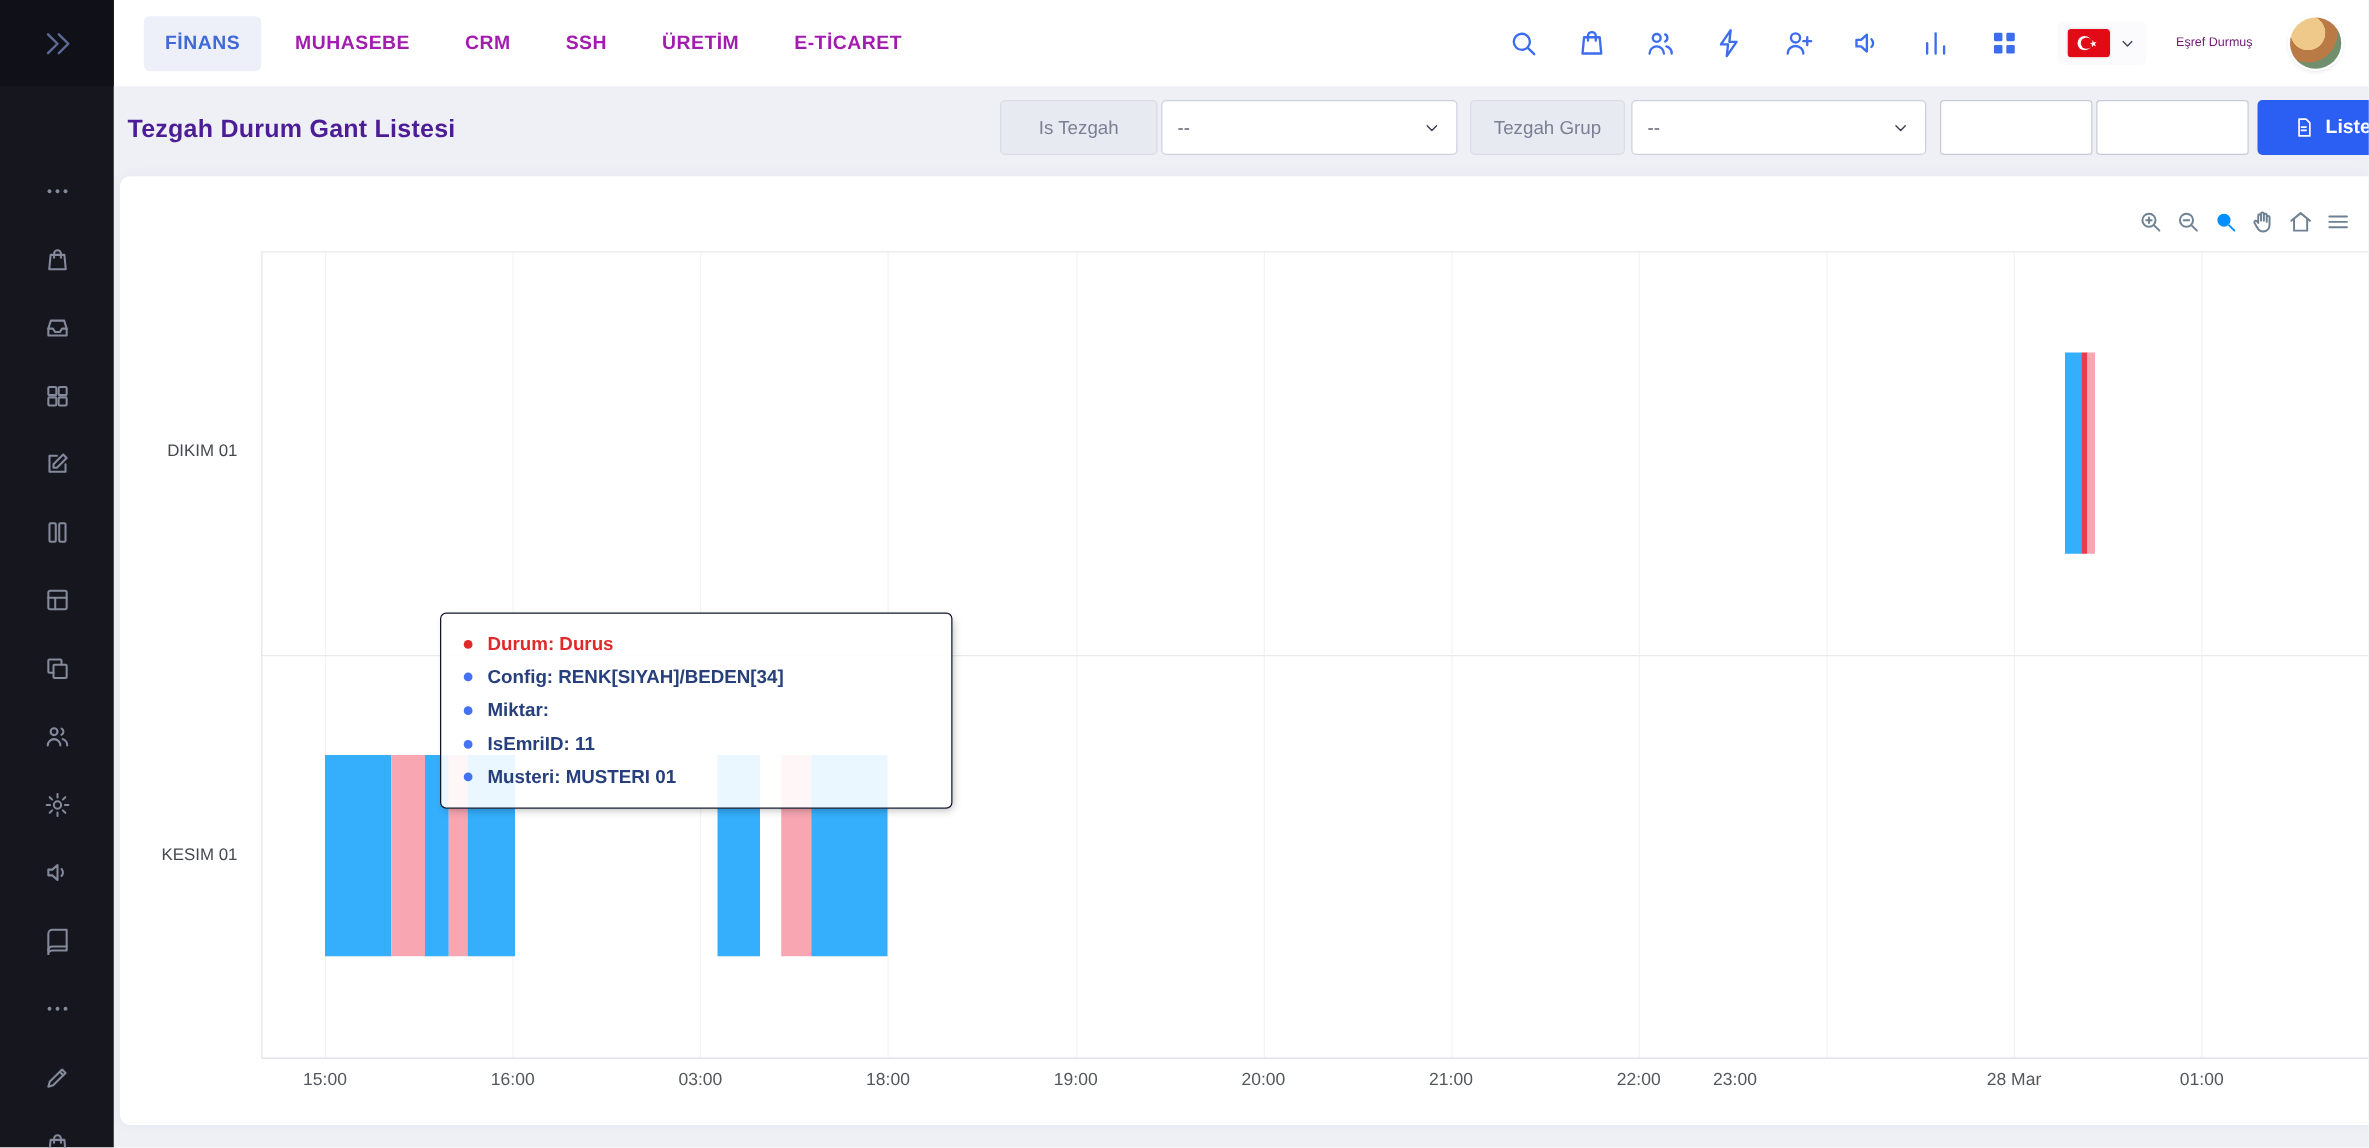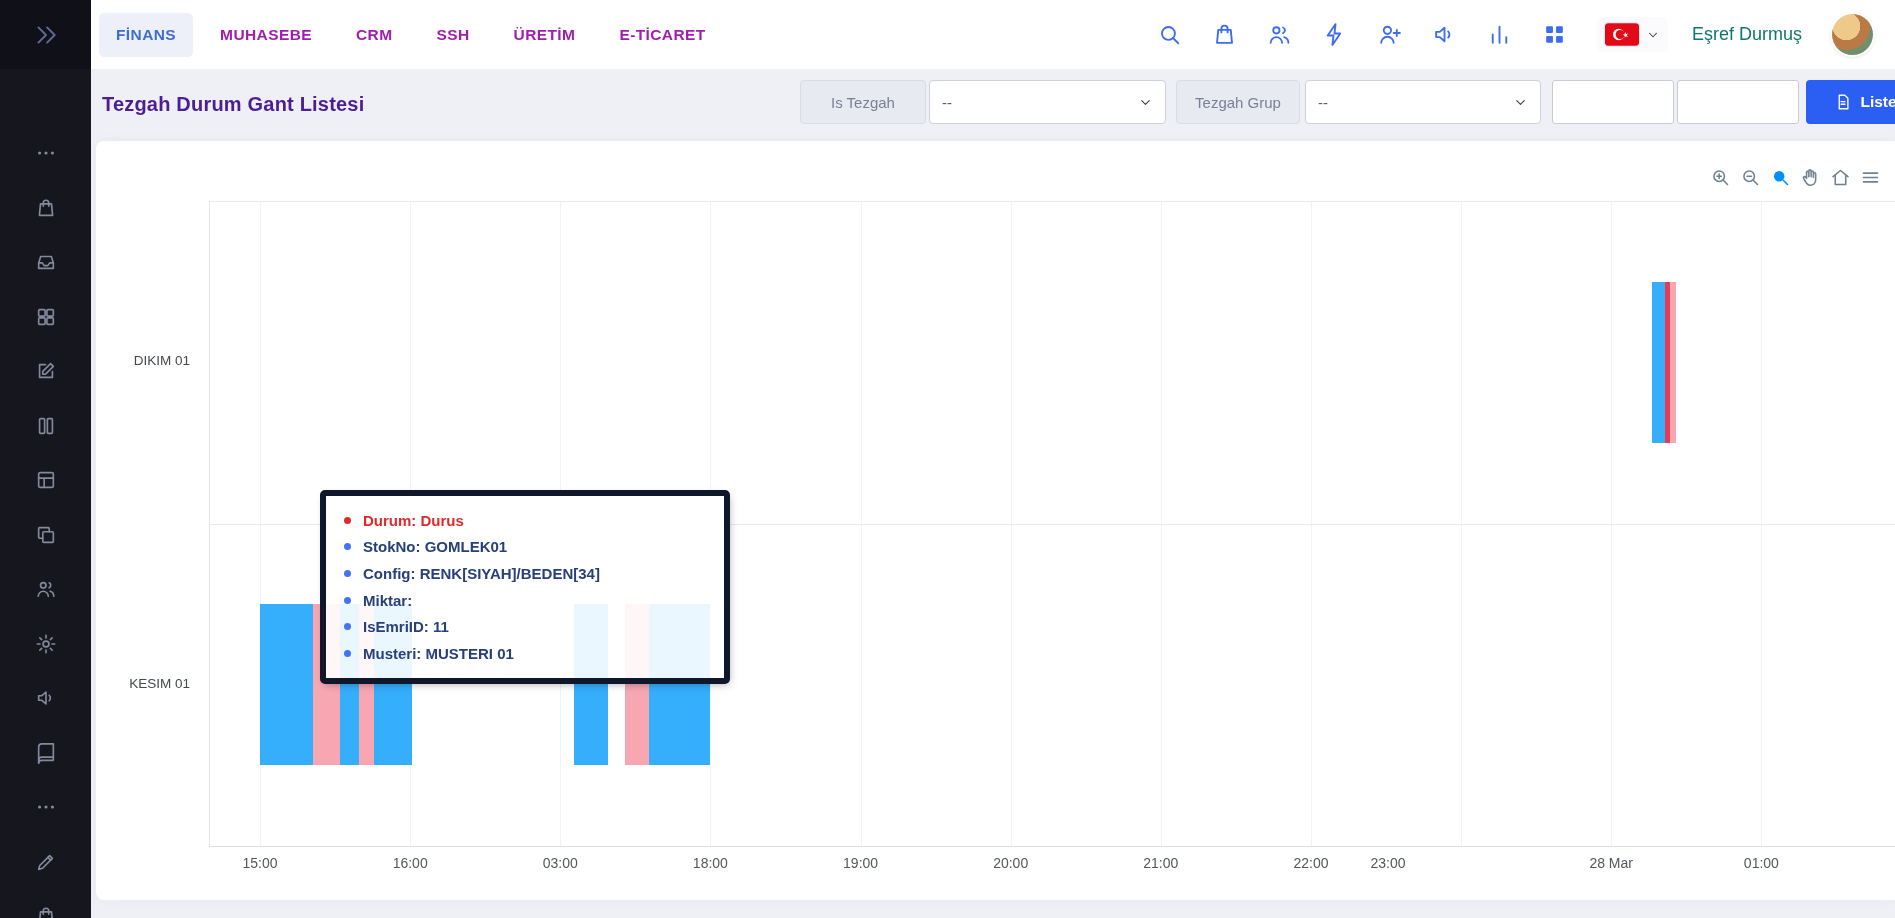--- a/index.html
+++ b/index.html
@@ -15,31 +15,31 @@
   
   .sidebar{position:absolute;left:0;top:0;width:91px;height:918px;background:#15161e;z-index:20}
   .side-logo{height:69px;display:flex;align-items:center;justify-content:center;color:#5d6a96;background:#101118;cursor:pointer}
   .side-logo svg{width:26px;height:26px}
   #side-icons{position:absolute;top:126px;left:0;right:0;display:flex;flex-direction:column}
   .side-item{height:54.5px;display:flex;align-items:center;justify-content:center;color:#848a9b;cursor:pointer}
   .side-item svg{width:22px;height:22px}
 
   
   .topbar{position:absolute;left:91px;top:0;right:0;height:69px;background:#ffffff;display:flex;align-items:center;z-index:15}
-  .menu{display:flex;align-items:center;gap:10px;margin-left:8px}
+  .menu{display:flex;align-items:center;gap:10px;margin-left:24px}
   .menu-item{padding:13px 17px;border-radius:5px;font-size:15.5px;font-weight:700;letter-spacing:.4px;color:#a21caf;cursor:pointer;white-space:nowrap}
   .menu-item.active{background:#edf0f8;color:var(--accent)}
   .top-actions{margin-left:auto;display:flex;align-items:center;gap:30px;padding-right:22px}
   .top-ic{width:25px;height:25px;color:var(--icon_blue);cursor:pointer}
   .top-ic svg{width:25px;height:25px}
   .lang{display:flex;align-items:center;gap:7px;cursor:pointer;padding:6px 8px;border-radius:5px;background:#fbfbfd}
   .lang .flag{width:34px;height:23px;border-radius:3px;box-shadow:0 0 0 1px rgba(0,0,0,.06)}
   .lang .caret{width:14px;height:14px;color:#3a3f51}
   .lang .caret svg{width:14px;height:14px}
-  .user-name{font-size:18px;color:#0f766e;margin-left:-6px;white-space:nowrap}
+  .user-name{font-size:10px;color:#701a75;margin-left:-6px;white-space:nowrap}
   .avatar{width:41px;height:41px;border-radius:50%;cursor:pointer;
     background:radial-gradient(circle at 35% 30%,#efc98a 0 35%,#b97a46 36% 60%,#6f8f6d 61% 100%);
     box-shadow:0 0 0 2px #fff,0 1px 4px rgba(0,0,0,.25)}
 
   
   .titlebar{position:absolute;left:91px;top:69px;right:0;height:70px;z-index:10}
   .page-title{position:absolute;left:11px;top:50%;transform:translateY(-50%);margin:0;font-size:20px;font-weight:700;color:#4c1d95;letter-spacing:.2px}
   .ctl{position:absolute;top:11px;height:44px;box-sizing:border-box}
   .flt-label{background:#e8eaf1;border:1px solid #d9dce5;border-radius:4px;display:flex;align-items:center;justify-content:center;font-size:15px;color:#7a7f95}
   .select{background:#fff;border:1px solid #ccd1dc;border-radius:4px;display:flex;align-items:center;justify-content:space-between;padding:0 12px;font-size:15px;color:#5b5f70;cursor:pointer}
@@ -63,22 +63,22 @@
   .tb-ic.active{color:#008FFB}
 
   .ylab{position:absolute;left:0;width:94px;text-align:right;font-size:13.5px;color:#45494d}
   .xlab{position:absolute;width:74px;text-align:center;font-size:14px;color:#53575c}
   .gl-v{position:absolute;width:1px;background:#f2f3f6}
   .gl-h{position:absolute;height:1px;background:#e9eaee}
   .axis-b{position:absolute;height:1px;background:#dcdee3}
   .axis-l{position:absolute;width:1px;background:#e3e5ea}
   .bar{position:absolute;cursor:pointer}
 
-  .tooltip{position:absolute;left:224px;top:349px;width:410px;box-sizing:border-box;
-    background:rgba(255,255,255,.9);border:6px solid #0f172a;border-radius:5px;
+  .tooltip{position:absolute;left:256px;top:349px;width:410px;box-sizing:border-box;
+    background:rgba(255,255,255,.9);border:1px solid #0f172a;border-radius:5px;
     box-shadow:2px 3px 8px -3px rgba(0,0,0,.35);padding:11px 14px 11px 18px;z-index:9}
   .tt-line{display:flex;align-items:center;height:26.6px;font-size:15px;font-weight:700;color:var(--tooltip_text);white-space:nowrap}
   .tt-dot{width:7px;height:7px;border-radius:50%;background:var(--tooltip_dot);margin-right:12px;flex:0 0 auto}
   .tt-line.alert{color:var(--tooltip_alert)}
   .tt-line.alert .tt-dot{background:var(--tooltip_alert)}
 </style>
 </head>
 <body>
 
 <aside class="sidebar">
@@ -417,24 +417,20 @@
       <div class="bar" style="left:528.9px;top:463.1px;width:24.0px;height:161.3px;background:#f7a6b2"></div>
       <div class="bar" style="left:552.9px;top:463.1px;width:61.6px;height:161.3px;background:#35aefc"></div>
     </div>
   <div class="tooltip" id="chart-tooltip">
       <div class="tt-line alert">
         <span class="tt-dot"></span>
         <span>Durum: Durus</span>
       </div>
       <div class="tt-line">
         <span class="tt-dot"></span>
-        <span>StokNo: GOMLEK01</span>
-      </div>
-      <div class="tt-line">
-        <span class="tt-dot"></span>
         <span>Config: RENK[SIYAH]/BEDEN[34]</span>
       </div>
       <div class="tt-line">
         <span class="tt-dot"></span>
         <span>Miktar:</span>
       </div>
       <div class="tt-line">
         <span class="tt-dot"></span>
         <span>IsEmriID: 11</span>
       </div>

